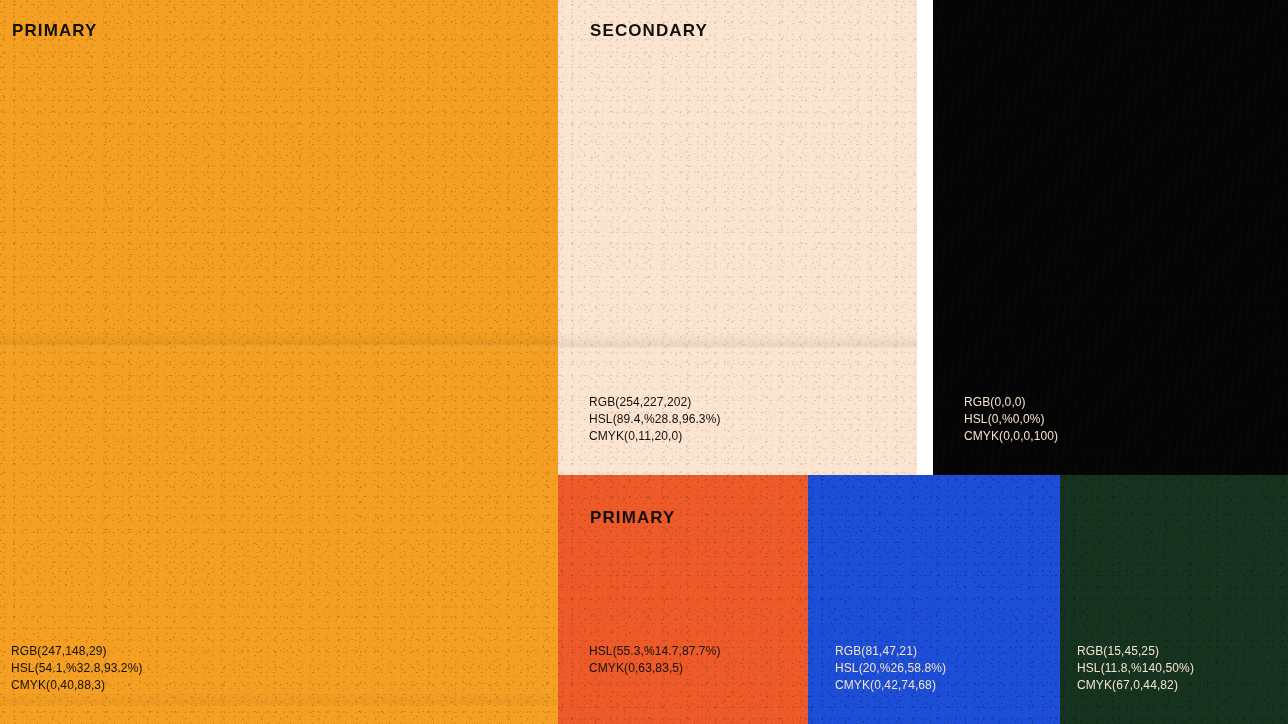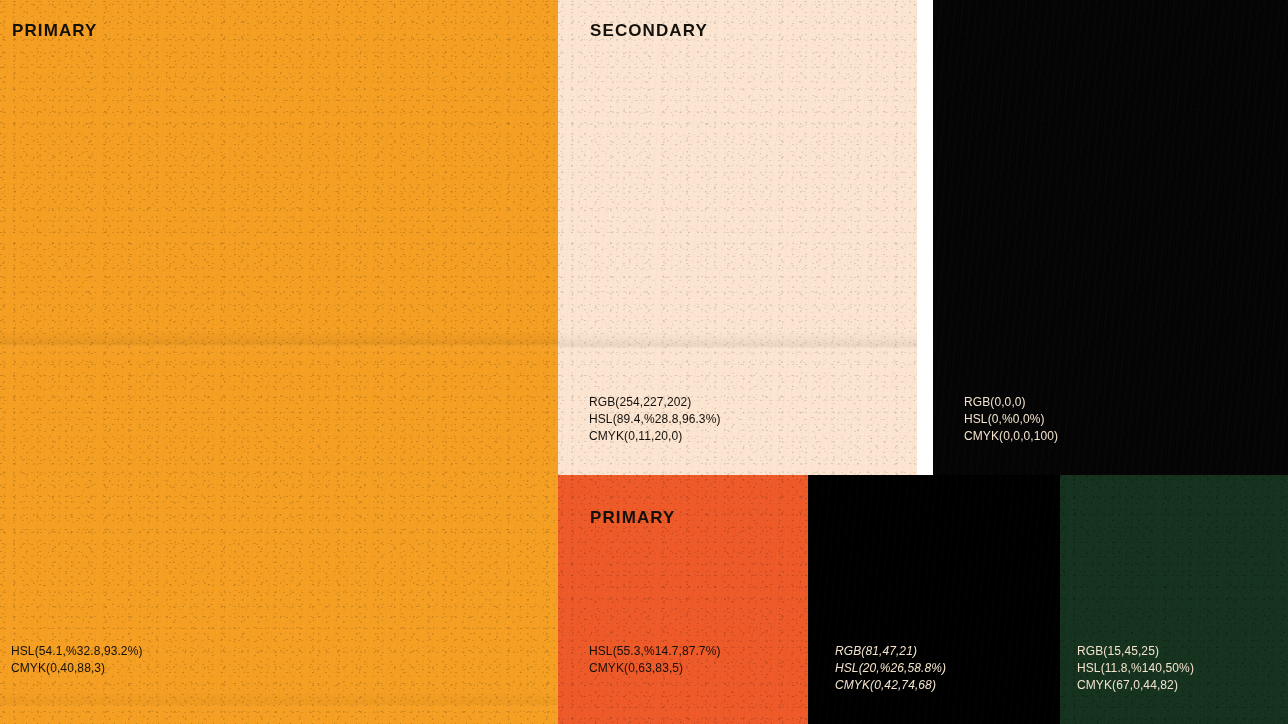--- a/index.html
+++ b/index.html
@@ -108,20 +108,21 @@
 </head>
 <body>
 
 <div id="palette-board">
 
   <div class="swatch" id="swatch-primary" style="background-color: rgb(246, 160, 35);">
     <div class="crease" style="top:330px;"></div>
     <div class="crease" style="top:690px; opacity:.12;"></div>
     <div class="swatch-title" style="left: 12px; top: 21px; color: rgb(20, 16, 11);">PRIMARY</div>
     <div class="codes" style="left: 11px; top: 643px; color: rgb(20, 16, 11);">
+      <div>RGB(247,148,29)</div>
       <div>HSL(54.1,%32.8,93.2%)</div>
       <div>CMYK(0,40,88,3)</div>
     </div>
   </div>
 
   <div class="swatch light-grain" id="swatch-secondary" style="background-color: rgb(252, 229, 209);">
     <div class="crease" style="top:332px;"></div>
     <div class="swatch-title" style="left: 32px; top: 21px; color: rgb(20, 16, 11);">SECONDARY</div>
     <div class="codes" style="left: 31px; top: 394px; color: rgb(20, 16, 11);">
       <div>RGB(254,227,202)</div>
@@ -139,21 +140,21 @@
   </div>
 
   <div class="swatch" id="swatch-accent" style="background-color: rgb(239, 90, 41);">
     <div class="swatch-title" style="left: 32px; top: 33px; color: rgb(20, 16, 11);">PRIMARY</div>
     <div class="codes" style="left: 31px; top: 168px; color: rgb(20, 16, 11);">
       <div>HSL(55.3,%14.7,87.7%)</div>
       <div>CMYK(0,63,83,5)</div>
     </div>
   </div>
 
-  <div class="swatch dark-grain" id="swatch-brown" style="background-color: #000000; font-style: italic;">
+  <div class="swatch dark-grain" id="swatch-brown" style="background-color: #1d4ed8;">
     <div class="codes" style="left: 27px; top: 168px; color: rgb(243, 227, 205);">
       <div>RGB(81,47,21)</div>
       <div>HSL(20,%26,58.8%)</div>
       <div>CMYK(0,42,74,68)</div>
     </div>
   </div>
 
   <div class="swatch dark-grain" id="swatch-green" style="background-color: rgb(22, 51, 31);">
     <div class="codes" style="left: 17px; top: 168px; color: rgb(243, 227, 205);">
       <div>RGB(15,45,25)</div>

